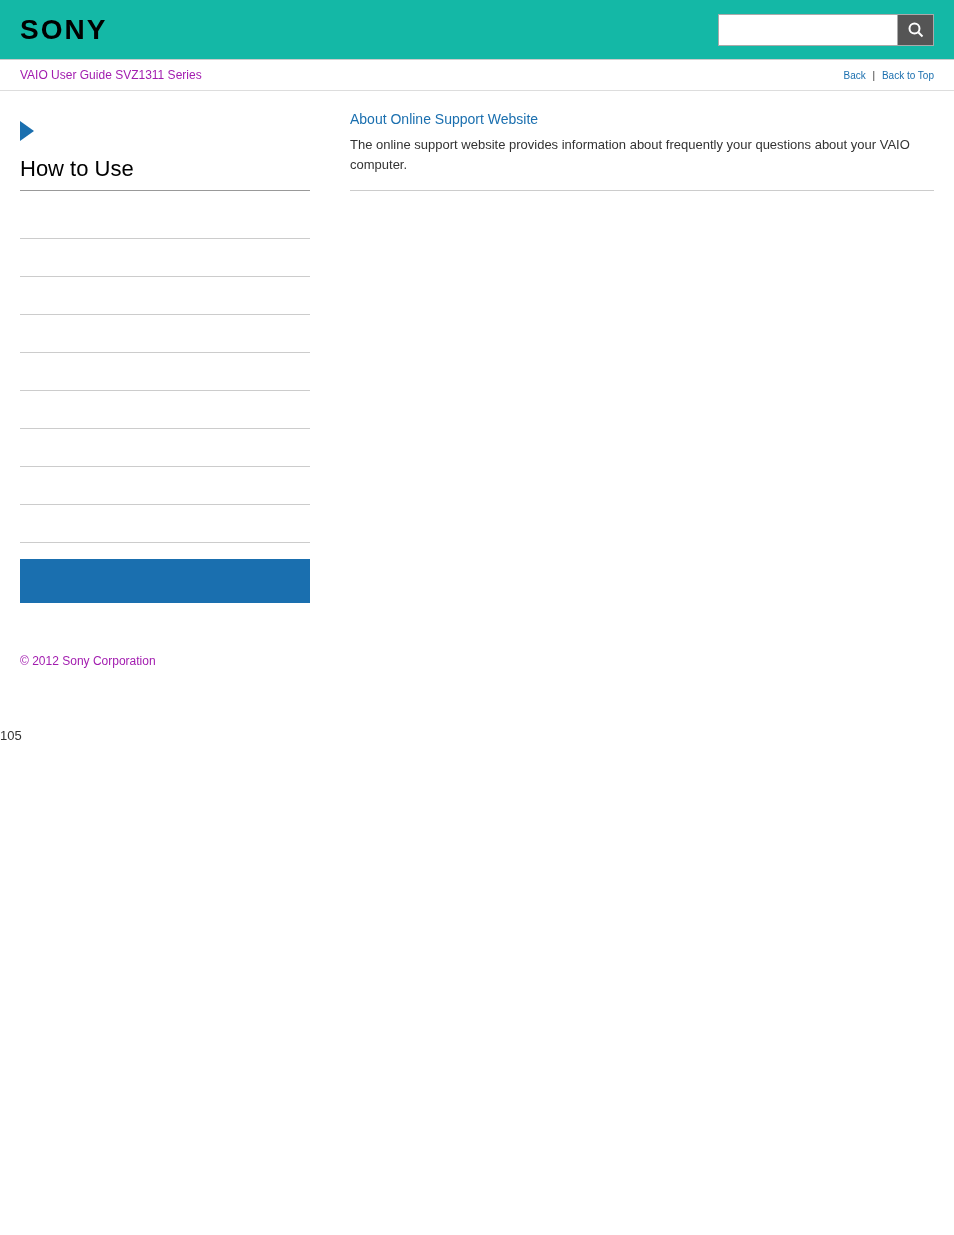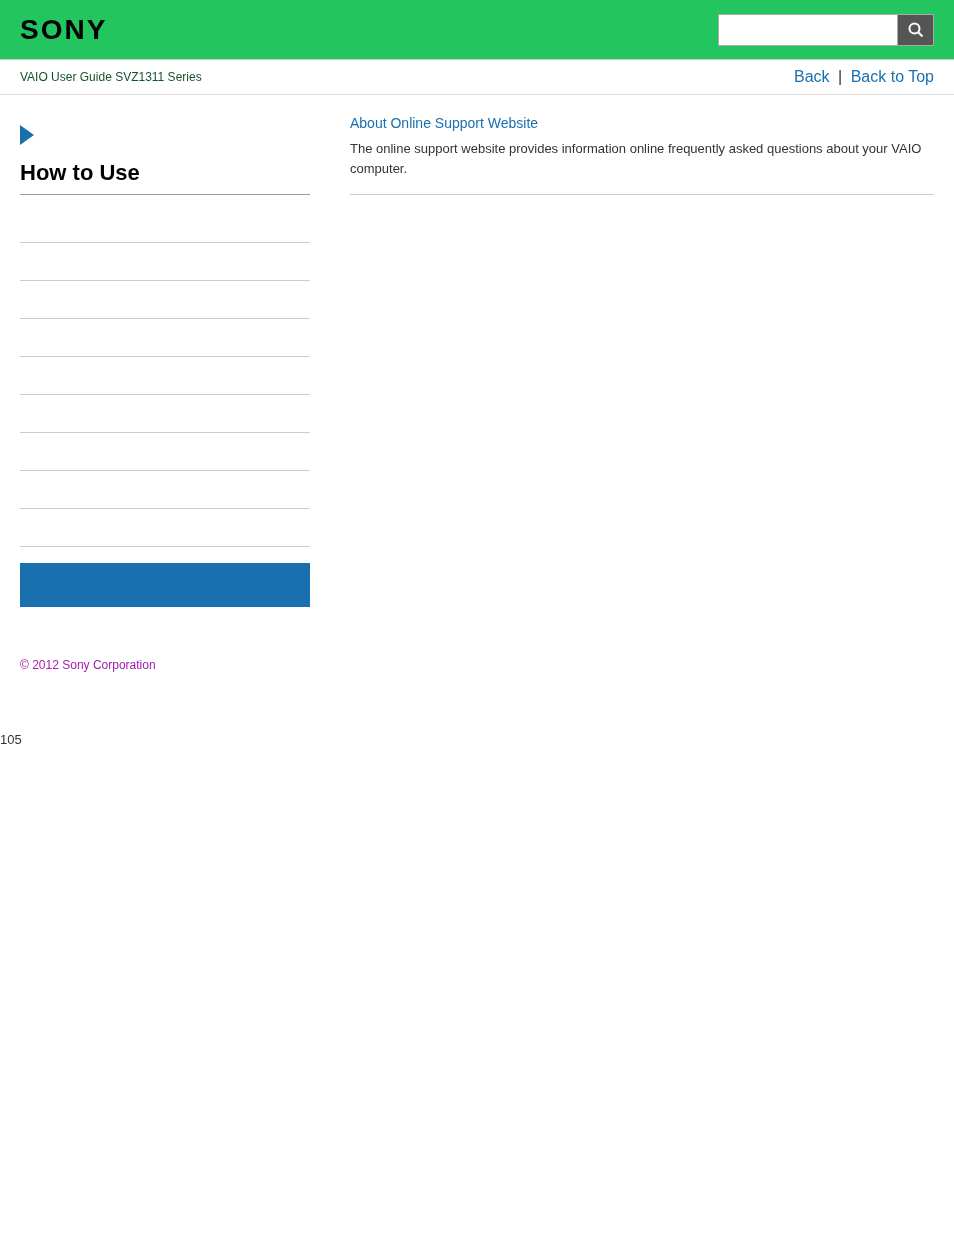--- a/index.html
+++ b/index.html
@@ -7,21 +7,21 @@
       font-family: Arial, Helvetica, sans-serif;
       font-size: 13px;
       color: #333;
       background: #fff;
       width: 954px;
       min-height: 1235px;
     }
 
     
     .header {
-      background: #22c55e;
+      background: #14b8a6;
       padding: 12px 20px;
       display: flex;
       align-items: center;
       justify-content: space-between;
       border-bottom: 1px solid #ccc;
       height: 60px;
     }
     .sony-logo {
       font-size: 28px;
       font-weight: 900;
@@ -59,24 +59,24 @@
     
     .nav-bar {
       padding: 8px 20px;
       display: flex;
       justify-content: space-between;
       align-items: center;
       border-bottom: 1px solid #ddd;
     }
     .guide-title {
       font-size: 12px;
-      color: #14532d;
+      color: #a21caf;
     }
     .nav-links {
-      font-size: 16px;
+      font-size: 10px;
     }
     .nav-links a {
       color: #1a6faf;
       text-decoration: none;
     }
     .nav-separator {
       color: #333;
       margin: 0 4px;
     }
 
@@ -99,21 +99,21 @@
       height: 0;
       border-top: 10px solid transparent;
       border-bottom: 10px solid transparent;
       border-left: 14px solid #1a6faf;
       margin-bottom: 12px;
       margin-top: 10px;
     }
 
     .sidebar-heading {
       font-size: 22px;
-      font-weight: bold;
+      font-weight: normal;
       color: #000;
       border-bottom: 1px solid #999;
       padding-bottom: 8px;
       margin-bottom: 10px;
     }
 
     .sidebar-item {
       border-bottom: 1px solid #ccc;
       padding: 10px 0;
       min-height: 38px;
@@ -208,21 +208,21 @@
     <div class="sidebar-item"></div>
     <div class="sidebar-item"></div>
     <div class="sidebar-item"></div>
     <div class="sidebar-item"></div>
 
     <div class="sidebar-blue-box"></div>
   </div>
 
   <div class="content-area">
     <a href="#" class="content-link">About Online Support Website</a>
-    <p class="content-description">The online support website provides information online frequently asked questions about your VAIO computer.</p>
+    <p class="content-description">The online support website provides information about frequently your questions about your VAIO computer.</p>
     <hr class="content-divider">
   </div>
 
 </div>
 
 <div class="footer">
   <span class="copyright">© 2012 Sony Corporation</span>
 </div>
 
 <div class="page-number">105</div>

